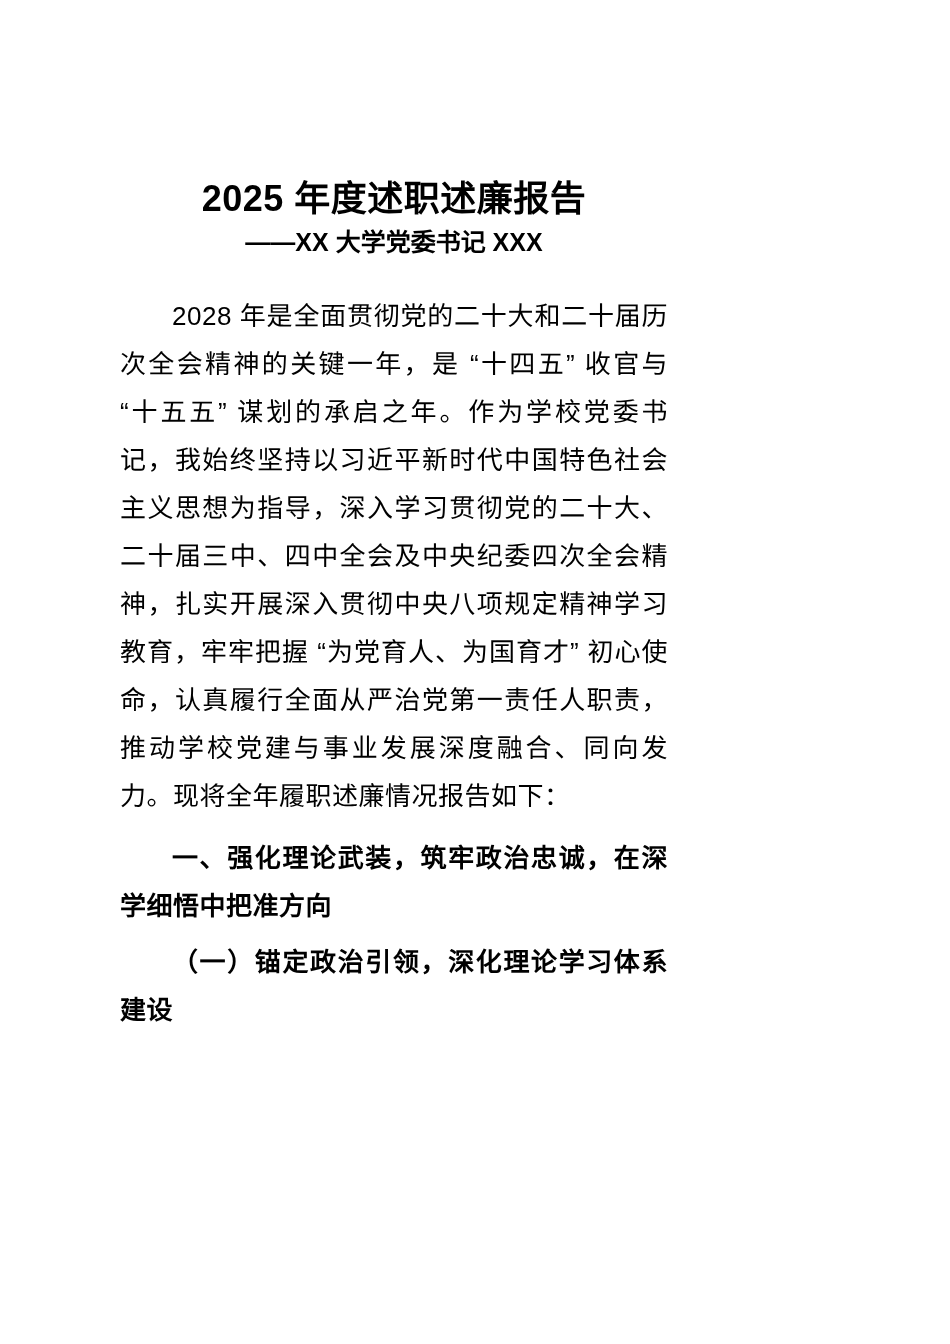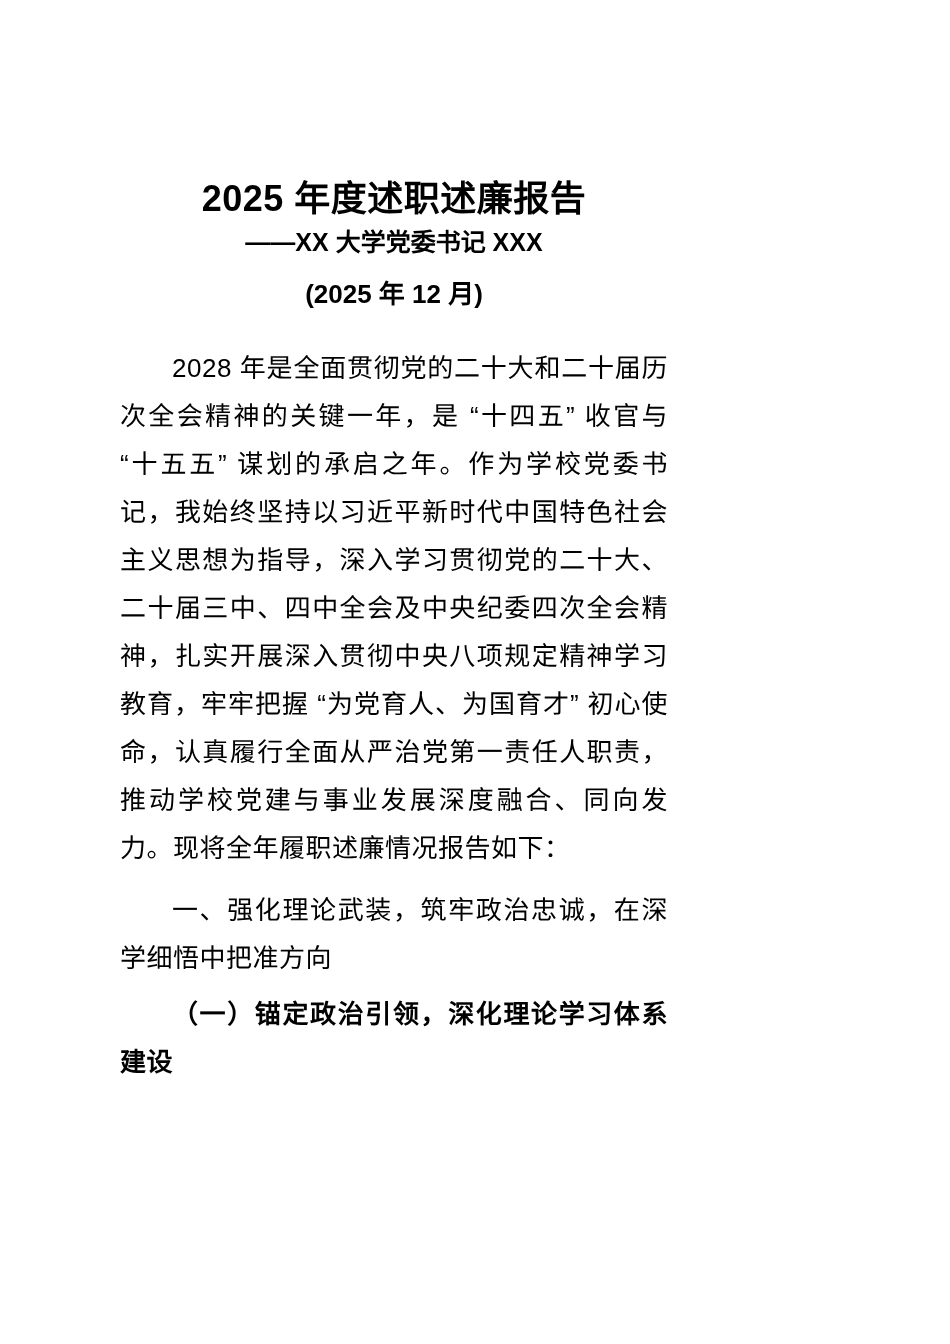--- a/index.html
+++ b/index.html
@@ -51,39 +51,38 @@
     text-align: justify;
     text-justify: inter-ideograph;
   }
   .para {
     margin: 0;
     text-indent: 2em;
     word-break: break-all;
   }
   .section-heading {
     margin-top: 14px;
-    font-weight: 400;
+    font-weight: 700;
   }
   .sub-heading {
     margin-top: 8px;
     font-weight: 700;
   }
   .body-after-heading {
     margin-top: 6px;
   }
 </style>
 </head>
 <body>
 
 <div class="page">
   <h1 class="doc-title">2025 年度述职述廉报告</h1>
 
   <div class="doc-byline">——XX 大学党委书记 XXX</div>
 
-  <div class="doc-date">(2025 年 12 月)</div>
 
   <div class="doc-body">
     <p class="para">2028 年是全面贯彻党的二十大和二十届历次全会精神的关键一年，是 “十四五” 收官与 “十五五” 谋划的承启之年。作为学校党委书记，我始终坚持以习近平新时代中国特色社会主义思想为指导，深入学习贯彻党的二十大、二十届三中、四中全会及中央纪委四次全会精神，扎实开展深入贯彻中央八项规定精神学习教育，牢牢把握 “为党育人、为国育才” 初心使命，认真履行全面从严治党第一责任人职责，推动学校党建与事业发展深度融合、同向发力。现将全年履职述廉情况报告如下：</p>
 
     <p class="para section-heading">一、强化理论武装，筑牢政治忠诚，在深学细悟中把准方向</p>
 
     <p class="para sub-heading">（一）锚定政治引领，深化理论学习体系建设</p>
 
   </div>
 </div>

